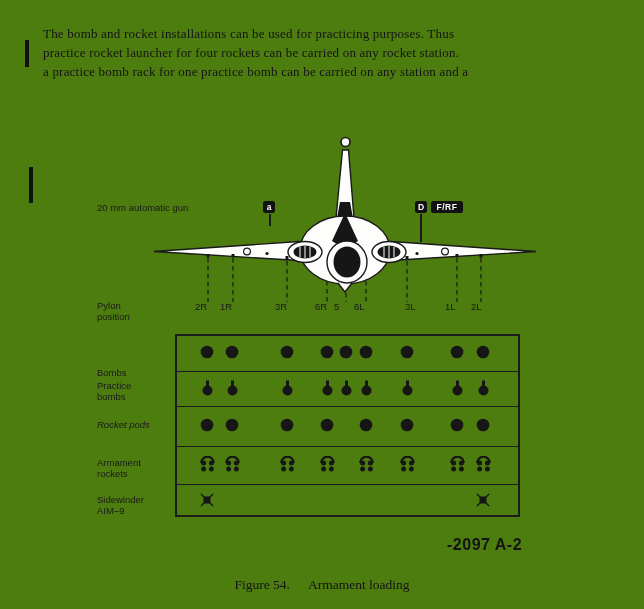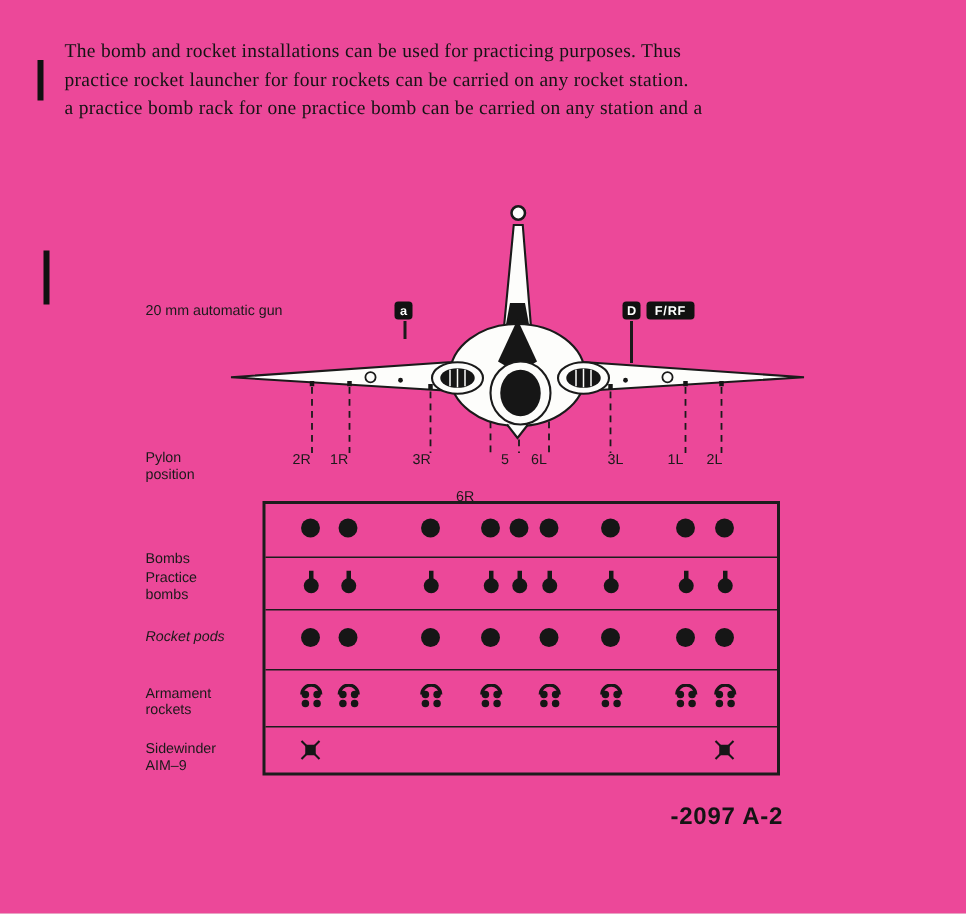--- a/index.html
+++ b/index.html
@@ -1,18 +1,18 @@
 <!DOCTYPE html>
 <html><head>
 <meta charset="utf-8">
 <style>
   html,body{margin:0;padding:0;background:#e8e8e6;}
   .page{
     position:relative;width:644px;height:609px;margin:0 auto;
-    background:#ec4899;overflow:hidden;
+    background:#4d7c0f;overflow:hidden;
     font-family:"Liberation Sans",sans-serif;color:#161616;
   }
   
   .para{
     position:absolute;left:43px;top:24px;width:440px;
     font-family:"Liberation Serif",serif;font-size:13px;line-height:19px;
     letter-spacing:.2px;color:#141414;
   }
   .change-bar{position:absolute;background:#111;}
   .bar1{left:25px;top:40px;width:4px;height:27px;}
@@ -132,21 +132,21 @@
     <div class="leader leader-a"></div>
     <div class="callout-box box-d">D</div>
     <div class="callout-box box-frf">F/RF</div>
     <div class="leader leader-d"></div>
 
     <div class="small-label pylon-header">Pylon position</div>
     <div id="pylon-labels">
         <span class="pylon-label" style="left: 207px;">2R</span>
         <span class="pylon-label" style="left: 232px;">1R</span>
         <span class="pylon-label" style="left: 287px;">3R</span>
-        <span class="pylon-label" style="left: 316px; margin-top: 25px;">6R</span>
+        <span class="pylon-label" style="left: 327px;">6R</span>
         <span class="pylon-label" style="left: 346px;">5</span>
         <span class="pylon-label" style="left: 366px;">6L</span>
         <span class="pylon-label" style="left: 417px;">3L</span>
         <span class="pylon-label" style="left: 457px;">1L</span>
         <span class="pylon-label" style="left: 483px;">2L</span>
       </div>
 
     <div class="loading-table">
       <div class="table-divider" style="top:34.5px"></div>
       <div class="table-divider" style="top:69.5px"></div>
@@ -311,14 +311,17 @@
           </svg></div>
         <div class="cell-icon" style="left: 475px; top: 492px;"><svg width="16" height="16" viewBox="0 0 16 16">
             <path d="M2,2 L14,14 M14,2 L2,14" stroke="#161616" stroke-width="1.4"></path>
             <rect x="4.5" y="4.5" width="7" height="7" fill="#161616"></rect>
           </svg></div>
       </div>
 
     <div class="ref-number">-2097 A-2</div>
   </div>
 
+  <div class="caption">
+    <span class="cap-label">Figure 54.</span><span class="cap-title">Armament loading</span>
+  </div>
 
 </div>
 
 </body></html>

